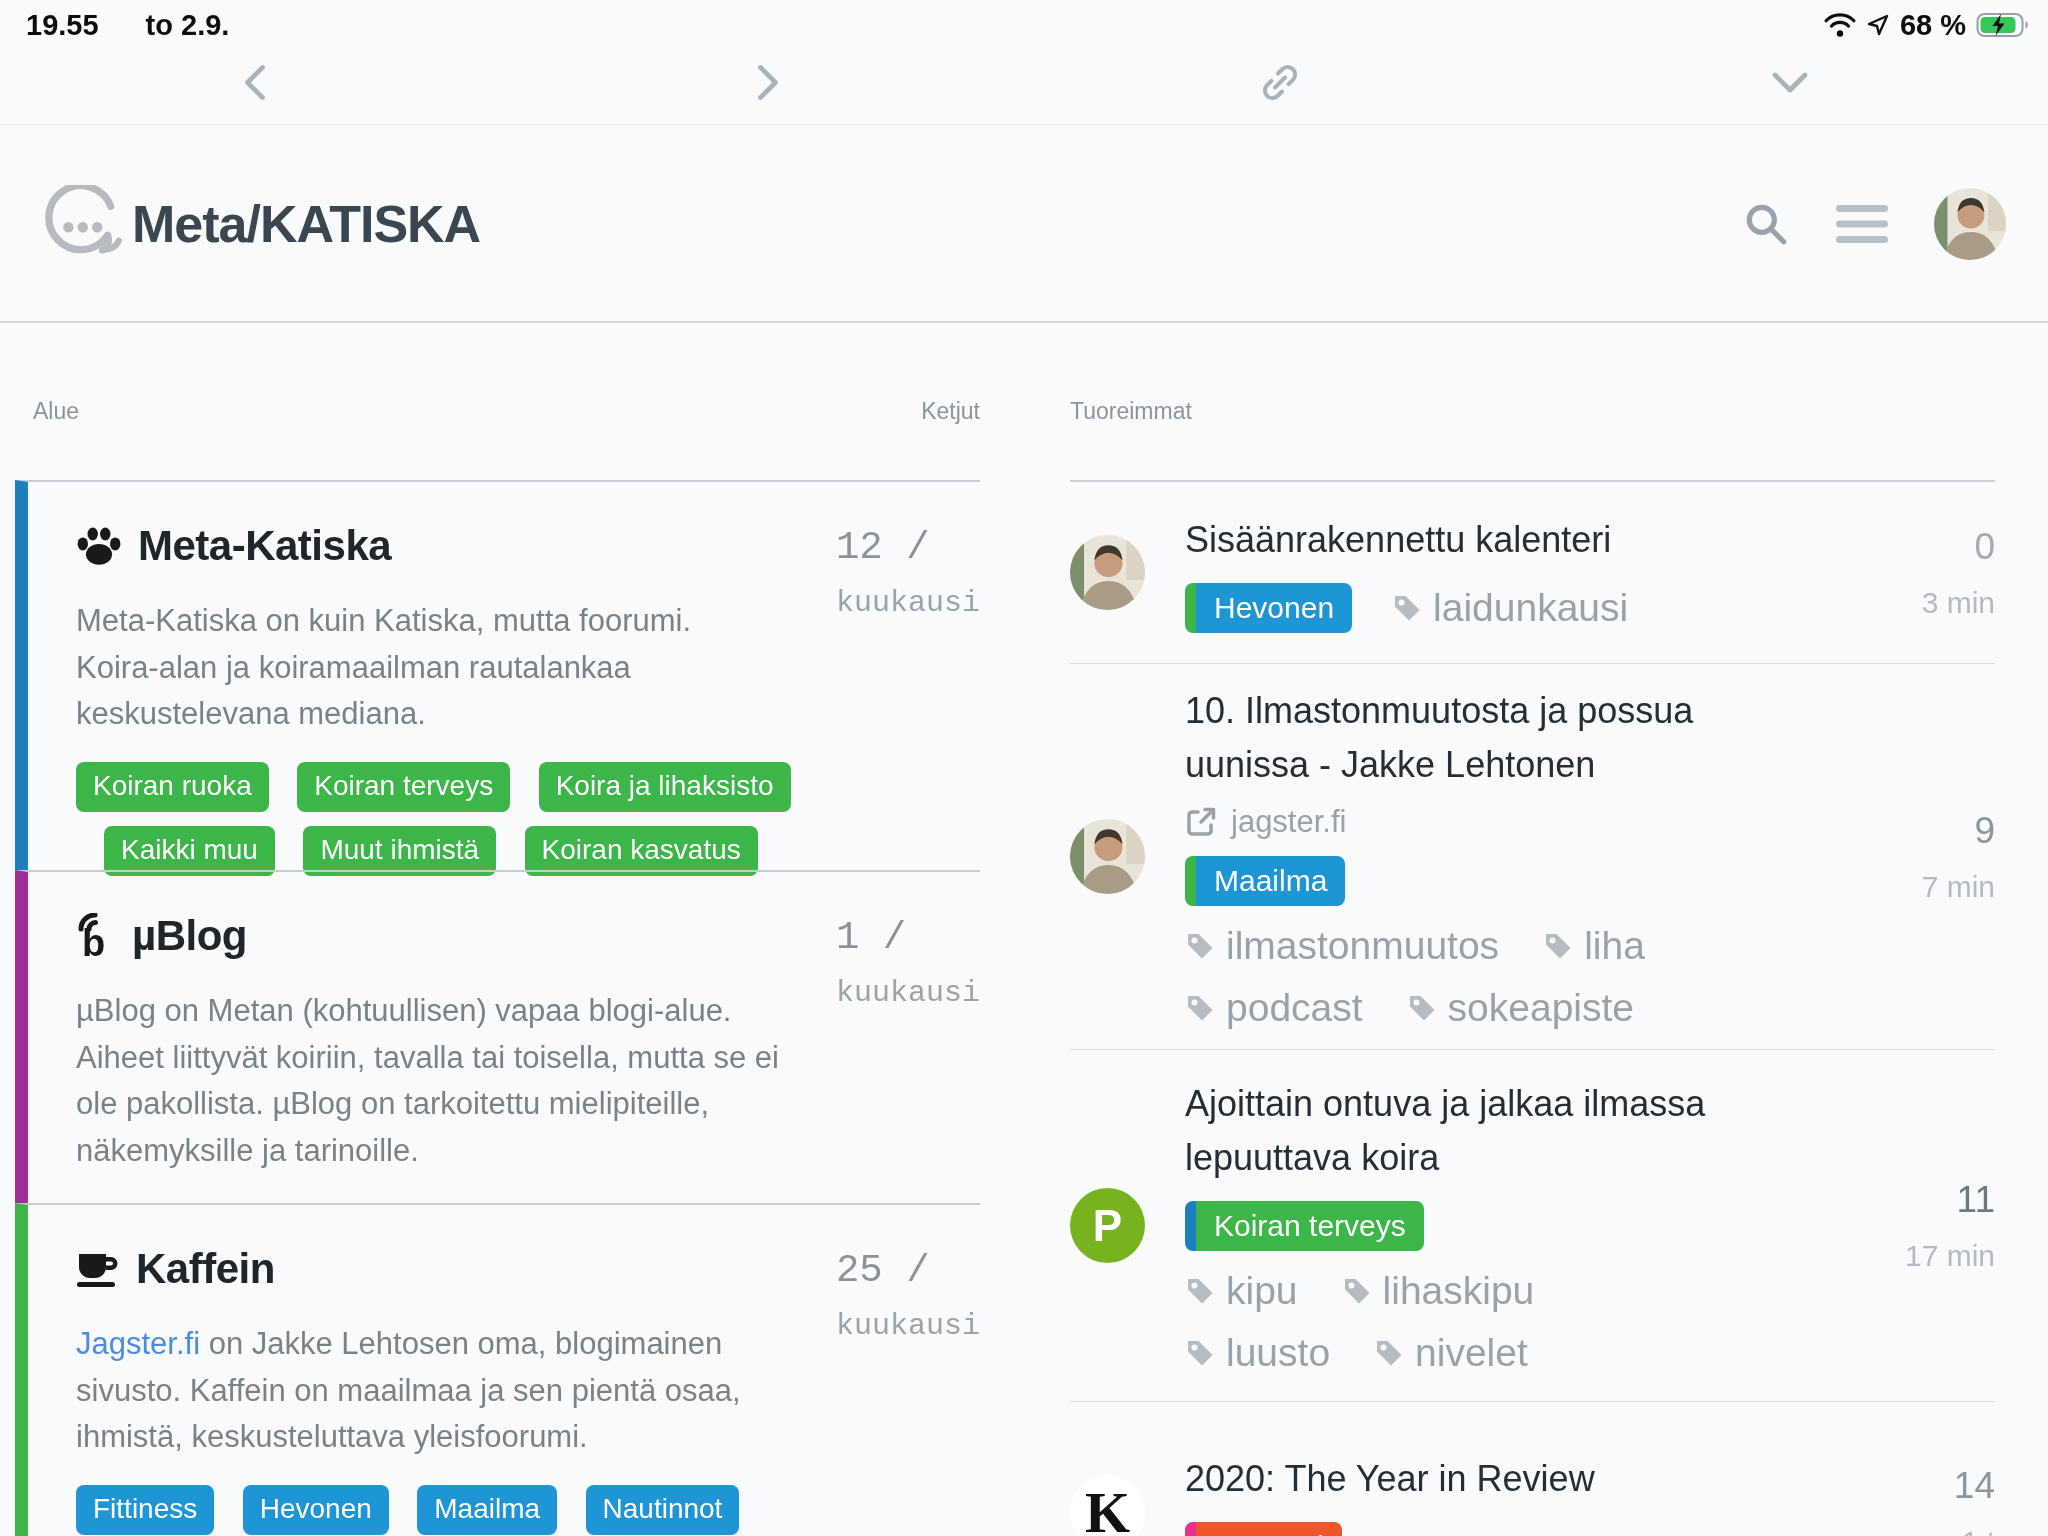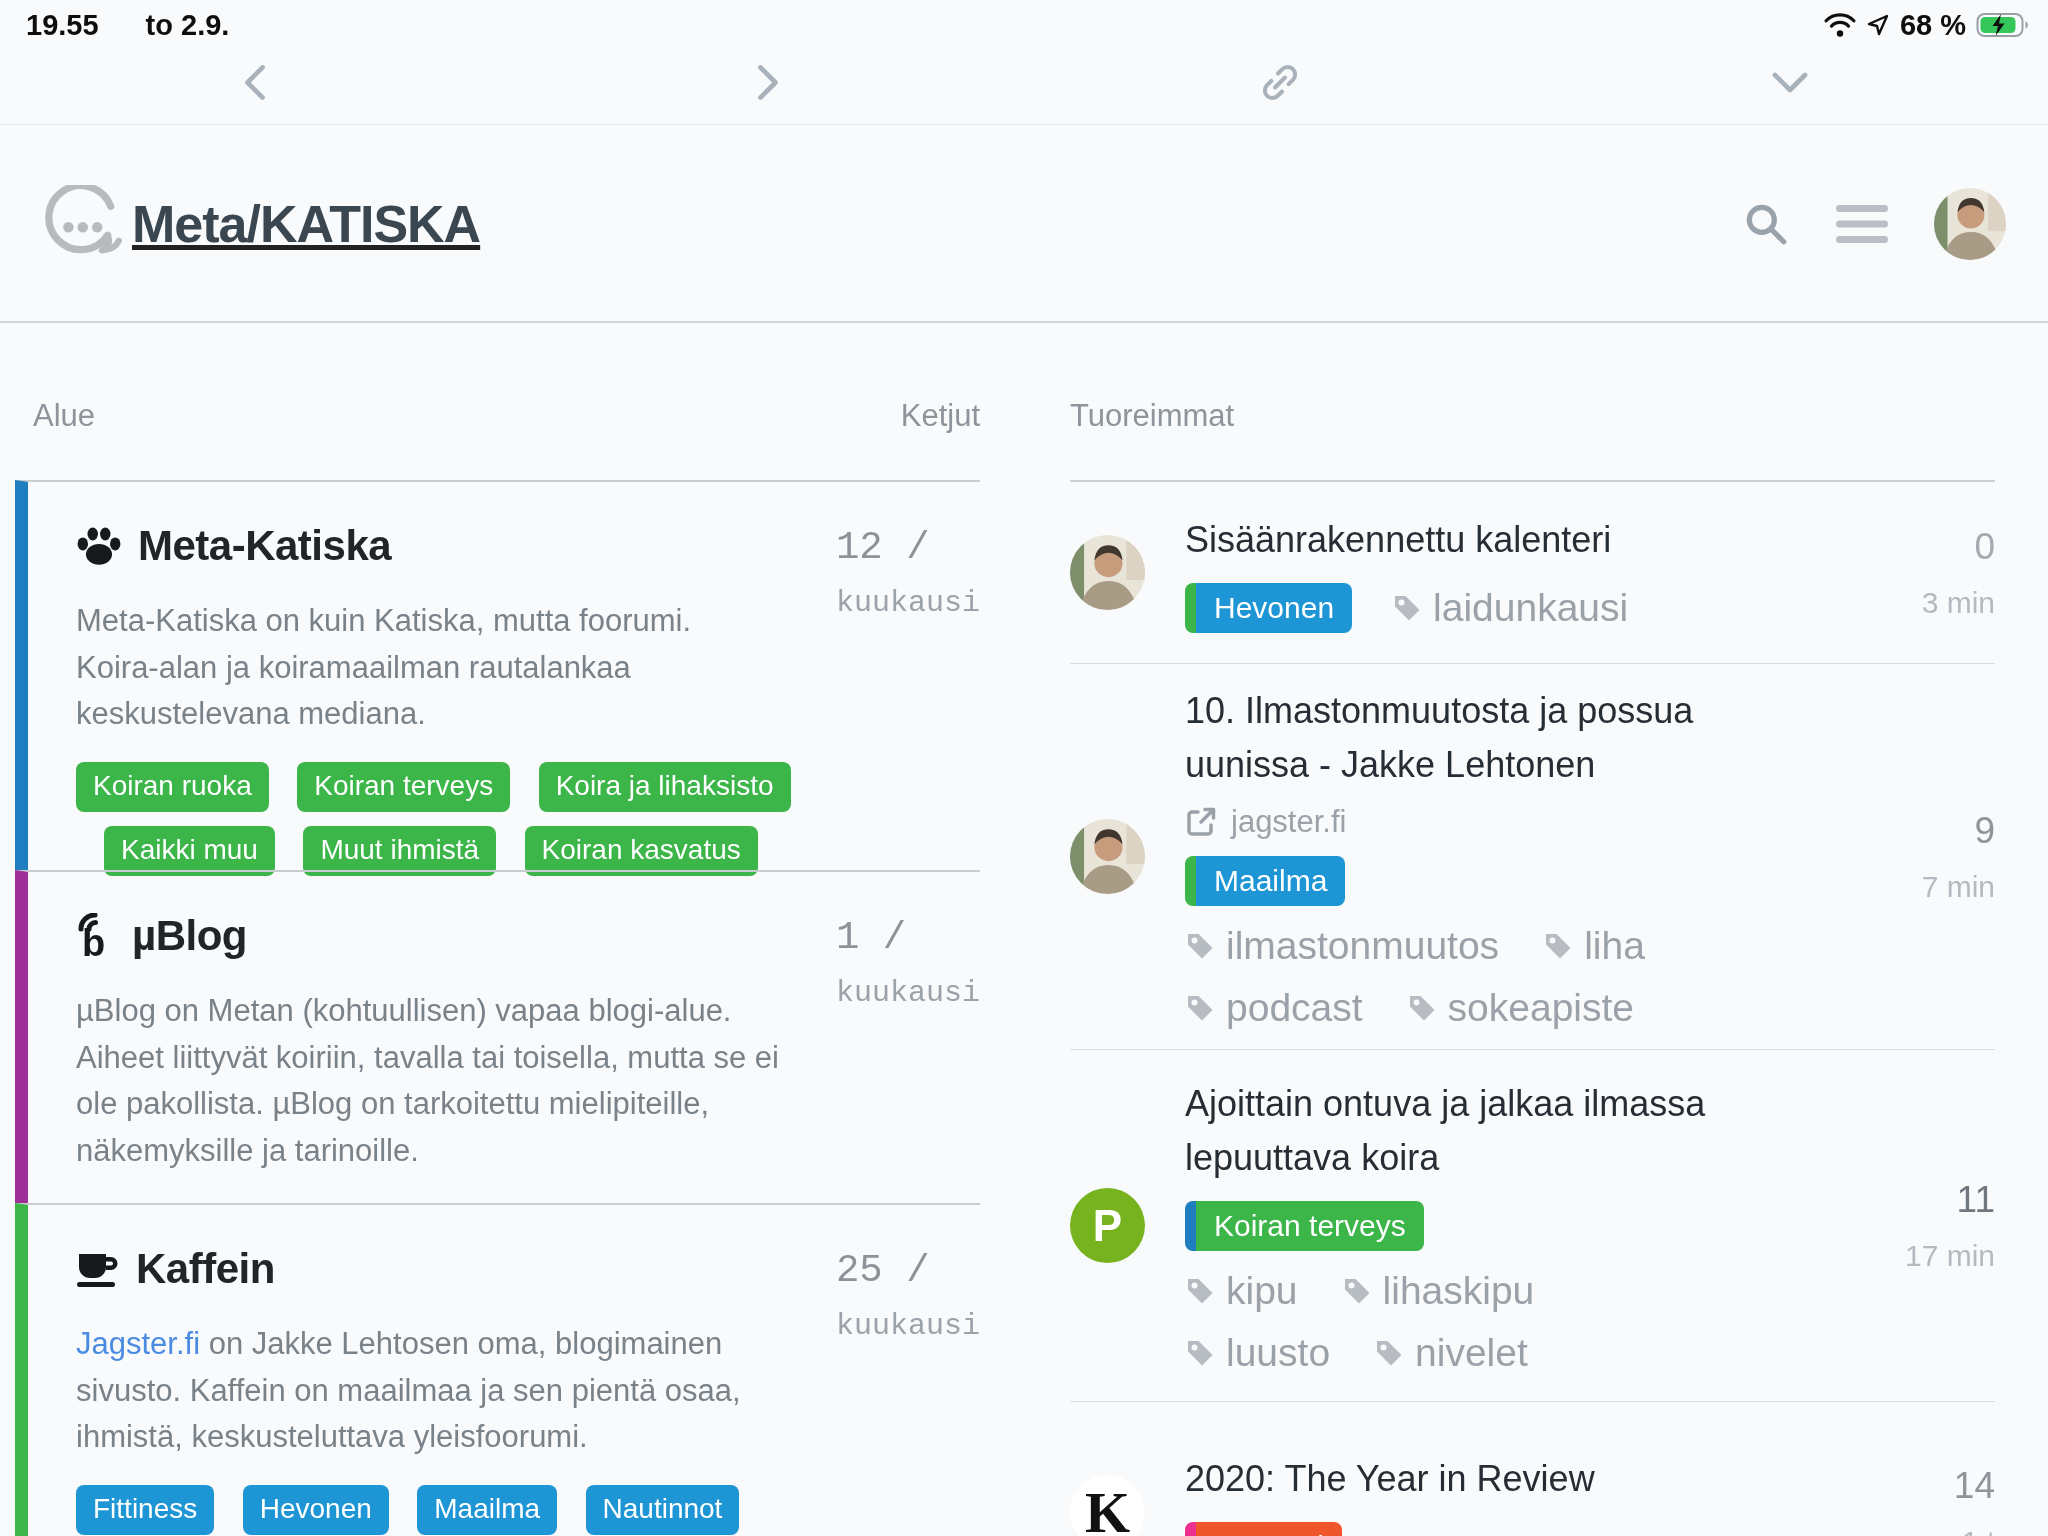--- a/index.html
+++ b/index.html
@@ -13,29 +13,29 @@
   .sb-left { display:flex; gap:47px; }
   .sb-right { display:flex; align-items:center; gap:10px; }
 
   
   .browser-bar { position:absolute; top:44px; left:0; width:100%; height:81px; border-bottom:1px solid #e7eaed; }
   .bb-icon { position:absolute; top:50%; transform:translate(-50%,-50%); color:#a9b2ba; background:none; border:none; }
 
   
   .site-header { position:absolute; top:126px; left:0; width:100%; height:197px;
     border-bottom:2px solid #d2d5d9; display:flex; align-items:center; padding:0 42px; }
-  .logo-wrap { display:flex; align-items:center;text-decoration:underline; }
+  .logo-wrap { display:flex; align-items:center; }
   .site-title { font-size:52px; font-weight:800; color:#3b4750; letter-spacing:-1px; margin-left:10px; }
   .header-right { margin-left:auto; display:flex; align-items:center; gap:46px; }
   .icon-btn { background:none; border:none; color:#9aa2ab; display:flex; }
   .avatar-header { width:72px; height:72px; border-radius:50%; overflow:hidden; flex:0 0 72px; }
   .avatar-header svg, .t-avatar svg { width:100%; height:100%; display:block; }
 
   
-  .col-header { position:absolute; top:398px; font-size:31px; color:#8d949b; }
+  .col-header { position:absolute; top:398px; font-size:23px; color:#8d949b; }
   .ch-area { left:33px; }
   .ch-threads { right:1068px; }
   .ch-latest { left:1070px; }
 
   
   .categories { position:absolute; left:15px; top:480px; width:965px; }
   .cat { position:relative; border-top:2px solid #c9cdd1; border-left:13px solid #888; padding:40px 0 0 48px; }
   .cat:nth-of-type(1) { height:390px; }
   .cat:nth-of-type(2) { height:333px; }
   .cat:nth-of-type(3) { height:420px; }

